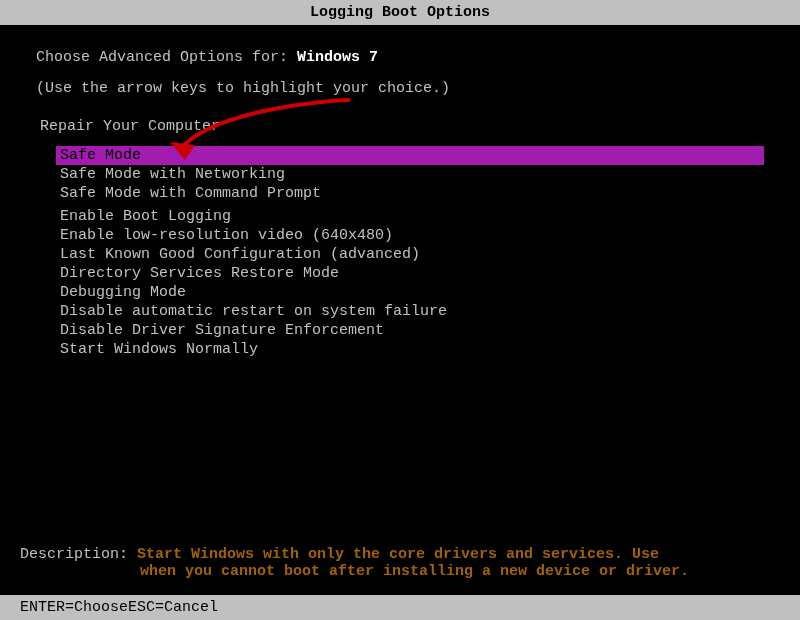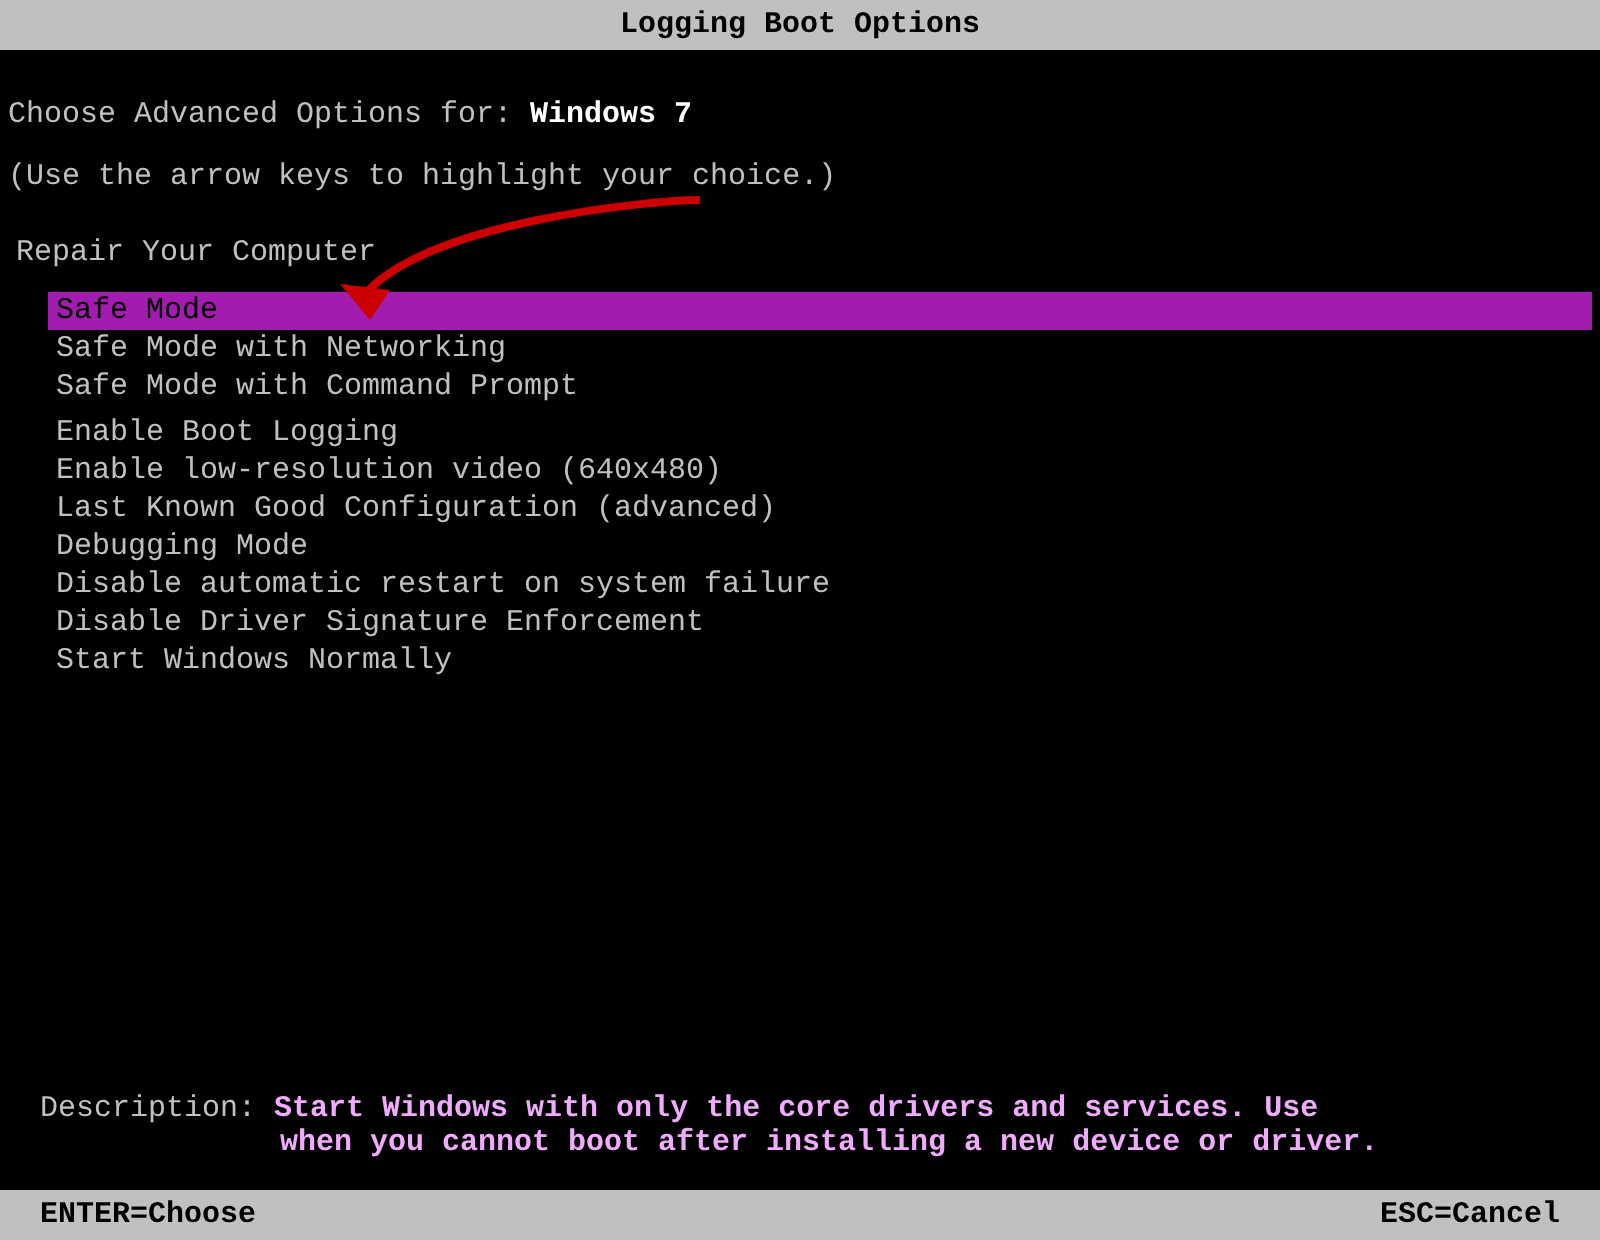--- a/index.html
+++ b/index.html
@@ -22,21 +22,21 @@
     .title-bar {
       background-color: #c0c0c0;
       color: #000000;
       text-align: center;
       padding: 4px 0;
       font-weight: bold;
       font-size: 15px;
     }
 
     .content {
-      padding: 16px 4px;
+      padding: 16px 36px;
     }
 
     .intro-line1 {
       margin-top: 8px;
       color: #c0c0c0;
     }
 
     .intro-line1 span.highlight {
       color: #ffffff;
       font-weight: bold;
@@ -98,36 +98,36 @@
 
     .description-line {
       color: #c0c0c0;
     }
 
     .description-line span.label {
       color: #c0c0c0;
     }
 
     .description-line span.desc-text {
-      color: #f0abfc;
+      color: #a16207;
       font-weight: bold;
       margin-top: 48px;
     }
 
     .bottom-bar {
       position: absolute;
       bottom: 0;
       left: 0;
       right: 0;
       background-color: #c0c0c0;
       color: #000000;
       display: flex;
-      justify-content: space-between;
+      justify-content: flex-start;
       padding: 4px 20px;
-      font-weight: bold;
+      font-weight: normal;
     }
 
     .arrow-svg {
       position: absolute;
       top: 90px;
       left: 150px;
       width: 220px;
       height: 80px;
       pointer-events: none;
     }
@@ -170,20 +170,23 @@
       <div class="menu-item normal">
         <span>Enable Boot Logging</span>
       </div>
       <div class="menu-item normal">
         <span>Enable low-resolution video (640x480)</span>
       </div>
       <div class="menu-item normal">
         <span>Last Known Good Configuration (advanced)</span>
       </div>
       <div class="menu-item normal">
+        <span>Directory Services Restore Mode</span>
+      </div>
+      <div class="menu-item normal">
         <span>Debugging Mode</span>
       </div>
       <div class="menu-item normal">
         <span>Disable automatic restart on system failure</span>
       </div>
       <div class="menu-item normal">
         <span>Disable Driver Signature Enforcement</span>
       </div>
     </div>
 

